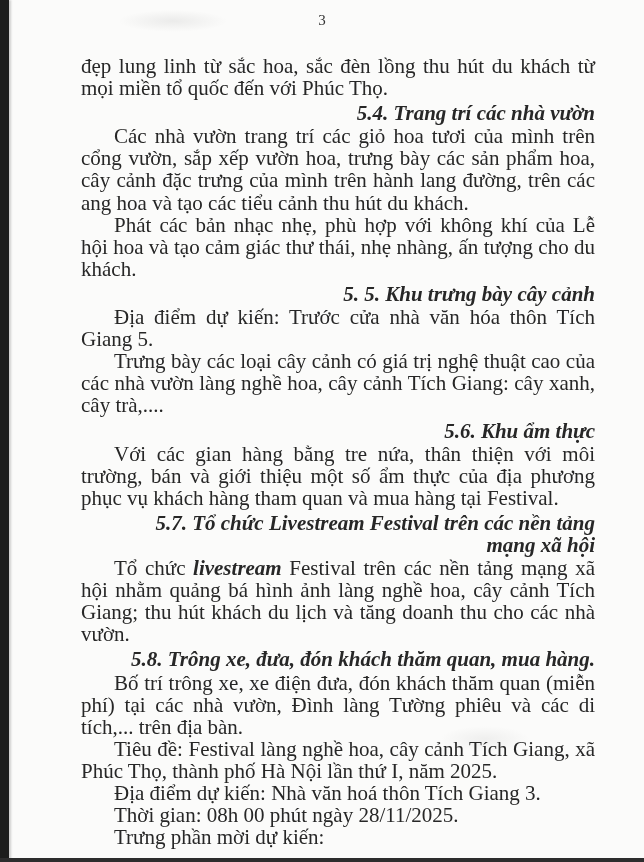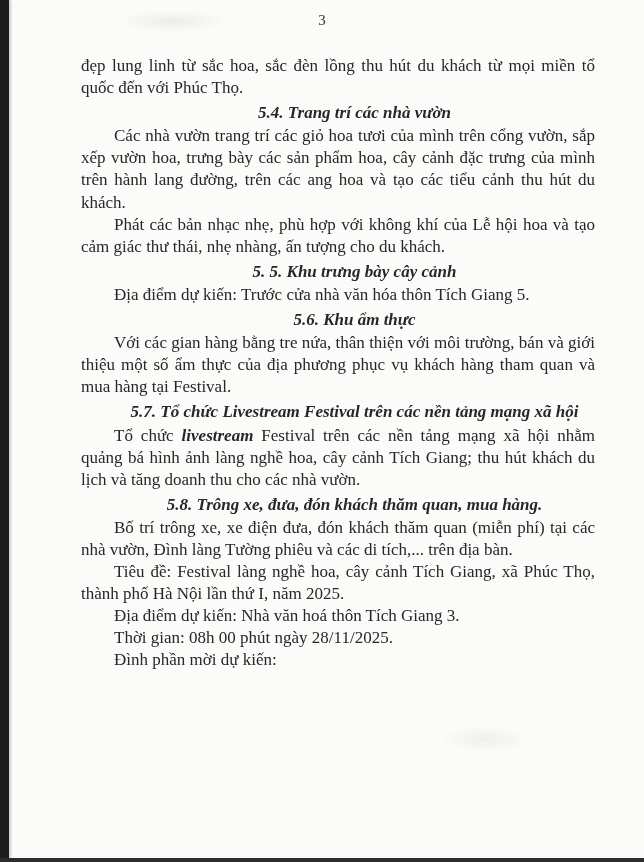--- a/index.html
+++ b/index.html
@@ -37,35 +37,35 @@
   .page-number {
     position: absolute; top: 12px; left: 0;
     width: 644px;
     text-align: center;
     font-size: 15px;
     color: #333333;
   }
   .body-text {
     position: absolute; left: 81px; top: 55px;
     width: 514px;
-    font-size: 17px;
+    font-size: 21px;
     line-height: 22.1px;
     text-align: justify;
   }
   .para {
     margin: 0;
     text-indent: 33px;
   }
   .para.continuation { text-indent: 0; }
   .heading {
     margin: 3px 0 1px 0;
     font-weight: bold;
     font-style: italic;
     text-indent: 33px;
-    text-align: center;
+    text-align: right;
   }
   .run-emphasis { font-weight: bold; font-style: italic; }
 </style>
 </head>
 <body>
 
 <div class="page">
 
   <div class="scan-edge-left"></div>
   <div class="scan-edge-bottom"></div>
@@ -77,29 +77,30 @@
   <div class="body-text">
 
     <p class="para continuation">đẹp lung linh từ sắc hoa, sắc đèn lồng thu hút du khách từ mọi miền tổ quốc đến với Phúc Thọ.</p>
 
     <p class="heading">5.4. Trang trí các nhà vườn</p>
     <p class="para">Các nhà vườn trang trí các giỏ hoa tươi của mình trên cổng vườn, sắp xếp vườn hoa, trưng bày các sản phẩm hoa, cây cảnh đặc trưng của mình trên hành lang đường, trên các ang hoa và tạo các tiểu cảnh thu hút du khách.</p>
     <p class="para">Phát các bản nhạc nhẹ, phù hợp với không khí của Lễ hội hoa và tạo cảm giác thư thái, nhẹ nhàng, ấn tượng cho du khách.</p>
 
     <p class="heading">5. 5. Khu trưng bày cây cảnh</p>
     <p class="para">Địa điểm dự kiến: Trước cửa nhà văn hóa thôn Tích Giang 5.</p>
+    <p class="para">Trưng bày các loại cây cảnh có giá trị nghệ thuật cao của các nhà vườn làng nghề hoa, cây cảnh Tích Giang: cây xanh, cây trà,....</p>
 
     <p class="heading">5.6. Khu ẩm thực</p>
     <p class="para">Với các gian hàng bằng tre nứa, thân thiện với môi trường, bán và giới thiệu một số ẩm thực của địa phương phục vụ khách hàng tham quan và mua hàng tại Festival.</p>
 
     <p class="heading">5.7. Tổ chức Livestream Festival trên các nền tảng mạng xã hội</p>
     <p class="para"><span>Tổ chức </span><span class="run-emphasis">livestream</span><span> Festival trên các nền tảng mạng xã hội nhằm quảng bá hình ảnh làng nghề hoa, cây cảnh Tích Giang; thu hút khách du lịch và tăng doanh thu cho các nhà vườn.</span></p>
 
     <p class="heading">5.8. Trông xe, đưa, đón khách thăm quan, mua hàng.</p>
     <p class="para">Bố trí trông xe, xe điện đưa, đón khách thăm quan (miễn phí) tại các nhà vườn, Đình làng Tường phiêu và các di tích,... trên địa bàn.</p>
 
     <p class="para">Tiêu đề: Festival làng nghề hoa, cây cảnh Tích Giang, xã Phúc Thọ, thành phố Hà Nội lần thứ I, năm 2025.</p>
     <p class="para">Địa điểm dự kiến: Nhà văn hoá thôn Tích Giang 3.</p>
     <p class="para">Thời gian: 08h 00 phút ngày 28/11/2025.</p>
-    <p class="para">Đình phần mời dự kiến:</p>
+    <p class="para">Trưng phần mời dự kiến:</p>
 
   </div>
 </div>
 
 </body></html>

